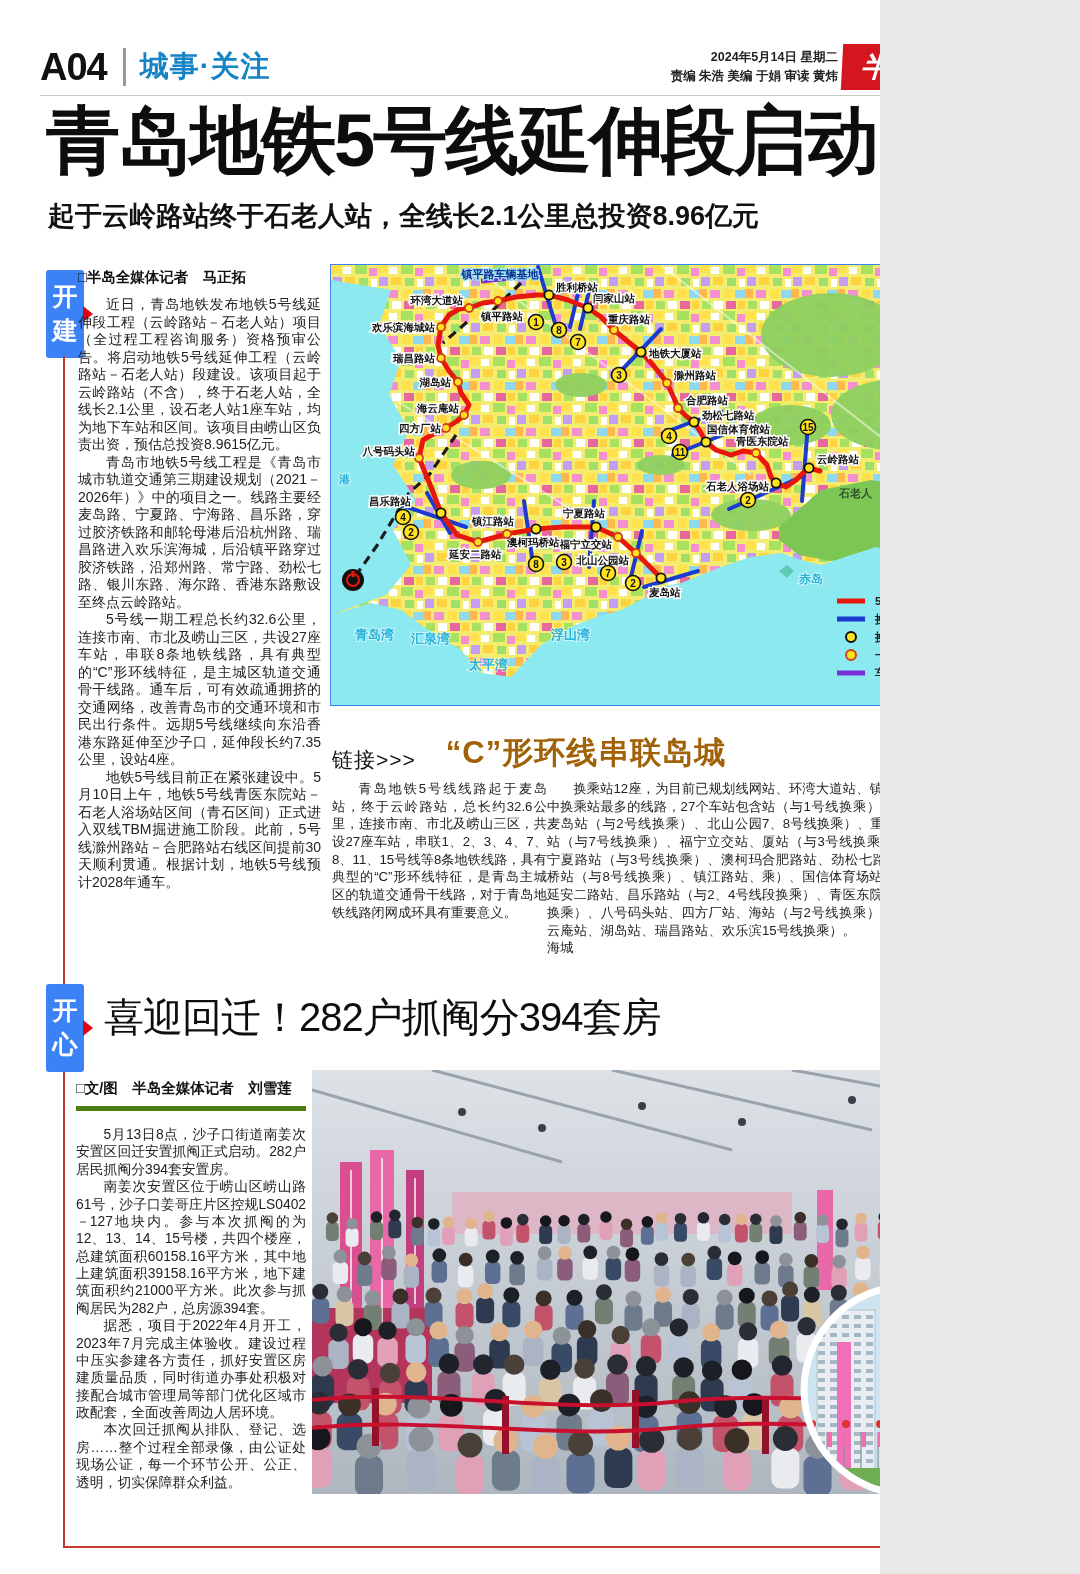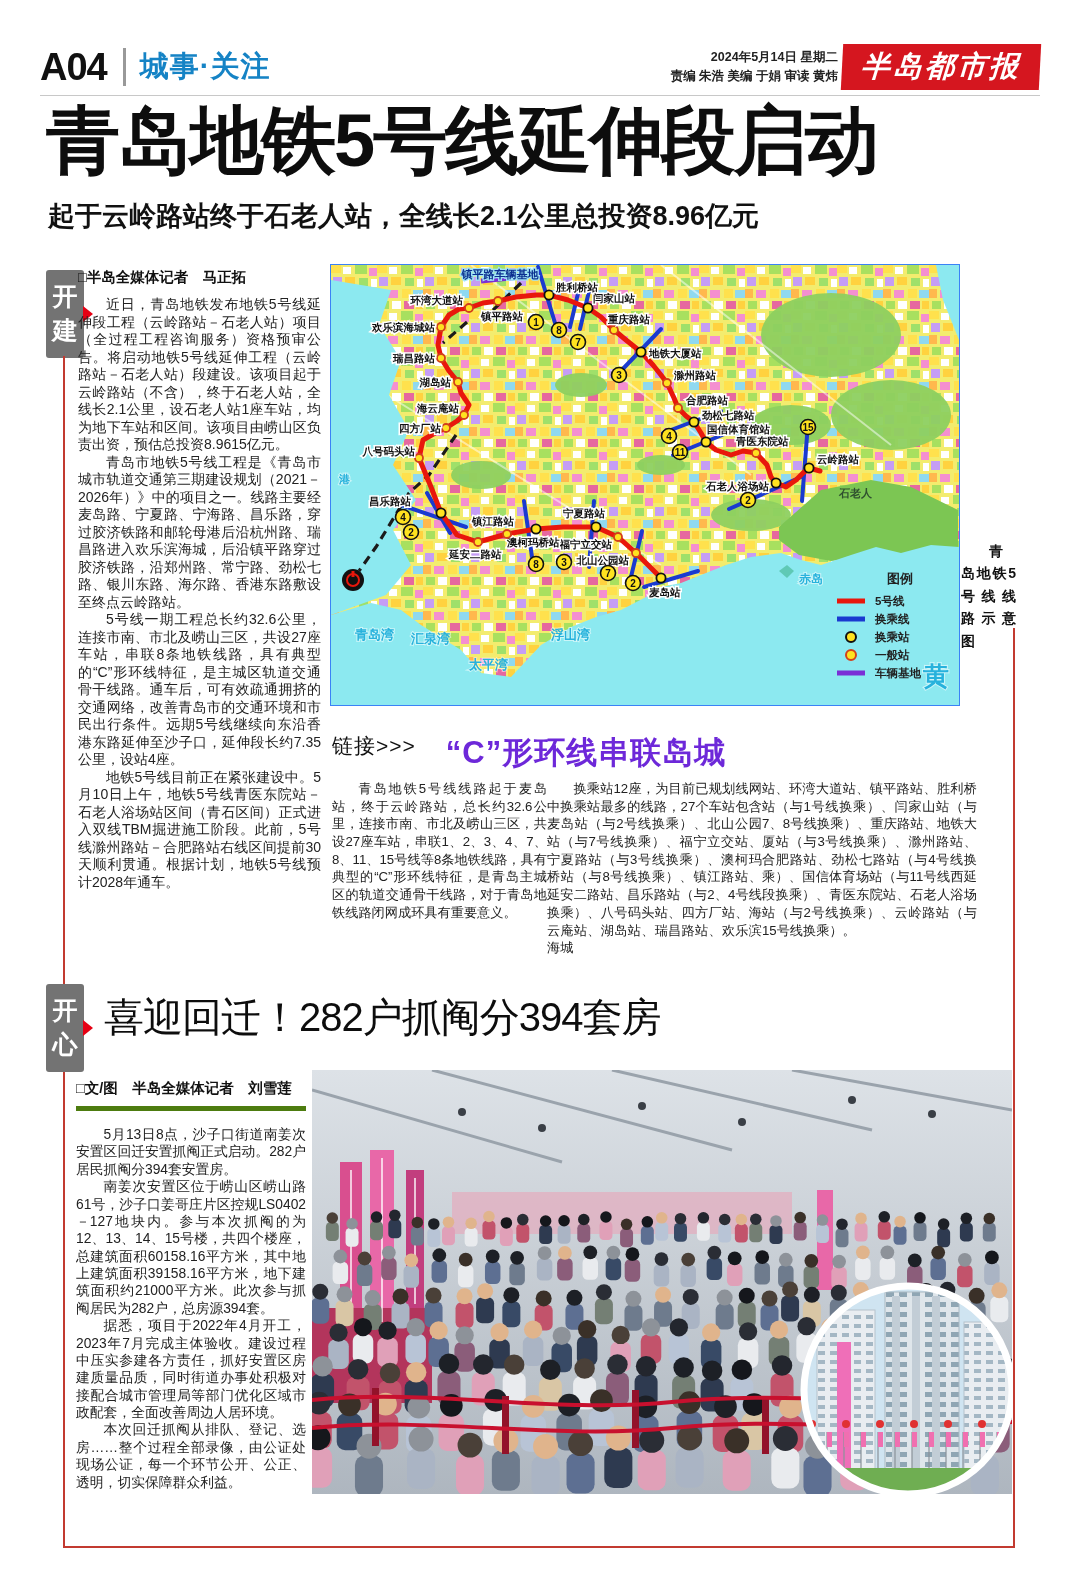--- a/index.html
+++ b/index.html
@@ -1,50 +1,50 @@
 <!DOCTYPE html>
 <html><head>
 <meta charset="utf-8">
 <style>
   html,body{margin:0;padding:0;background:#e9e9e9;}
-  .page{position:relative;width:1080px;height:1574px;background:#fff;overflow:hidden;
+  .page{position:relative;width:880px;height:1574px;background:#fff;overflow:hidden;
         font-family:"Liberation Sans",sans-serif;color:#1a1a1a;}
   
   .header{position:absolute;left:40px;top:42px;width:1000px;height:50px;display:flex;align-items:center;}
   .page-num{font-size:38px;font-weight:900;letter-spacing:-1px;color:#111;}
   .hdr-div{width:3px;height:38px;background:#999;margin:0 14px 0 16px;}
   .section-name{font-size:29px;font-weight:900;color:#1583c5;letter-spacing:1px;}
   .hdr-right{margin-left:auto;display:flex;align-items:center;}
   .hdr-info{text-align:right;font-size:12.5px;line-height:1.5;color:#222;margin-right:4px;font-weight:600;}
   .masthead{width:198px;height:46px;background:#d5161f;color:#fff;display:flex;align-items:center;justify-content:center;
             font-family:"Liberation Serif",serif;font-style:italic;font-weight:900;font-size:29px;letter-spacing:3px;transform:skewX(-3deg);}
   .hdr-rule{position:absolute;left:40px;top:95px;width:1000px;height:1px;background:#c8c8c8;}
   
   .headline1{position:absolute;left:46px;top:102px;width:1000px;font-size:74px;line-height:1.05;
              font-weight:900;letter-spacing:-2px;color:#0d0d0d;}
   .subhead1{position:absolute;left:48px;top:198px;width:990px;font-size:27px;font-weight:700;color:#111;}
   
-  .badge{position:absolute;left:46px;width:38px;background:#737373;border-radius:3px;color:#fff;
+  .badge{position:absolute;left:46px;width:38px;background:#3b82f6;border-radius:3px;color:#fff;
          font-size:25px;font-weight:900;text-align:center;line-height:1.35;padding:10px 0;word-break:break-all;}
   .badge:after{content:"";position:absolute;right:-9px;top:36px;border-left:10px solid #e60013;
                border-top:8px solid transparent;border-bottom:8px solid transparent;}
   .badge1{top:270px;}
   .badge2{top:984px;}
   .frame{position:absolute;background:#c23a30;}
   
   .byline1{position:absolute;left:78px;top:268px;width:243px;font-size:14.5px;font-weight:700;color:#111;}
   .a1-body{position:absolute;left:78px;top:296px;width:243px;font-size:14px;line-height:1.25;
            text-align:justify;color:#222;}
   .a1-body p,.a2-body p,.lcol p{margin:0;text-indent:2em;}
   .map-wrap{position:absolute;left:330px;top:264px;width:628px;height:440px;border:1px solid #3b82f6;background:#f3ec6e;}
   .map-caption{position:absolute;left:961px;top:540px;width:55px;font-size:14px;font-weight:700;
                line-height:1.6;color:#111;text-indent:2em;text-align:justify;}
-  .link-row{position:absolute;left:332px;top:732px;width:676px;display:flex;align-items:flex-start;}
+  .link-row{position:absolute;left:332px;top:732px;width:676px;display:flex;align-items:flex-end;}
   .link-label{font-size:21px;font-weight:500;color:#111;letter-spacing:1px;}
-  .link-headline{font-size:31px;font-weight:900;color:#6d28d9;margin-left:30px;letter-spacing:1px;}
+  .link-headline{font-size:31px;font-weight:900;color:#a16207;margin-left:30px;letter-spacing:1px;}
   .link-cols{position:absolute;left:332px;top:780px;width:678px;display:flex;}
   .lcol{width:215px;font-size:13.2px;line-height:1.34;text-align:justify;color:#222;}
   .lcol.noindent p{text-indent:0;}
   
   .headline2{position:absolute;left:104px;top:990px;width:940px;font-size:40px;font-weight:400;
              letter-spacing:-1px;color:#0d0d0d;}
   .byline2{position:absolute;left:76px;top:1078px;width:230px;font-size:14.5px;font-weight:700;color:#111;
            line-height:1.5;border-bottom:5px solid #4d7c0f;padding-bottom:6px;}
   .a2-body{position:absolute;left:76px;top:1126px;width:230px;font-size:13.8px;line-height:1.26;
            text-align:justify;color:#222;}

